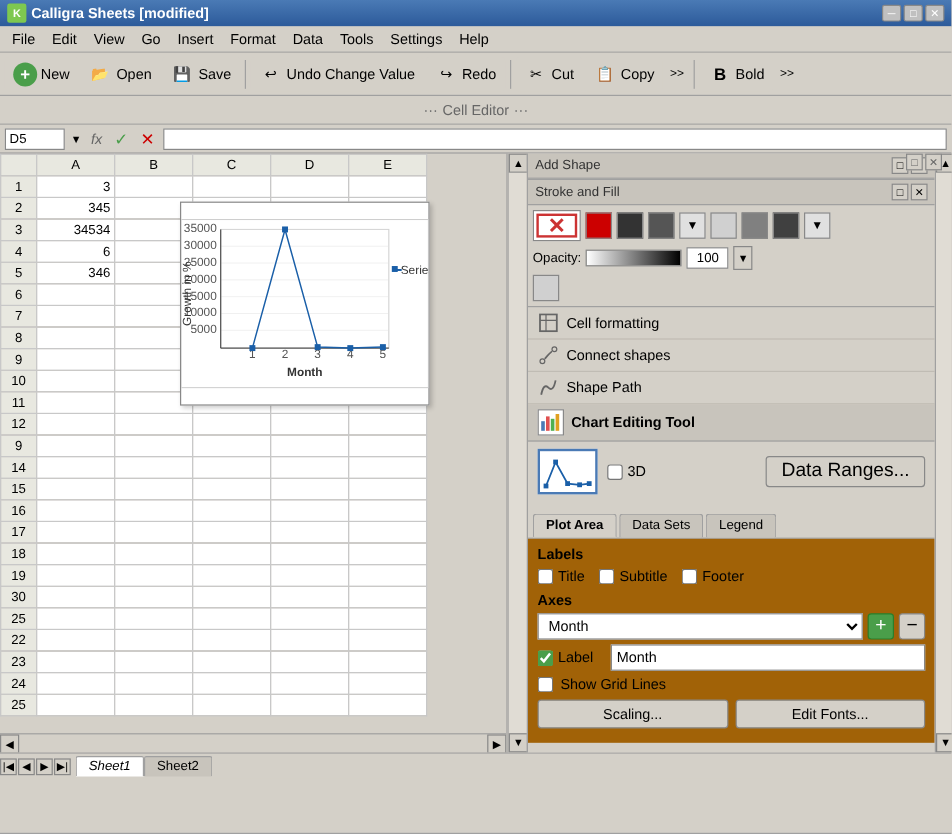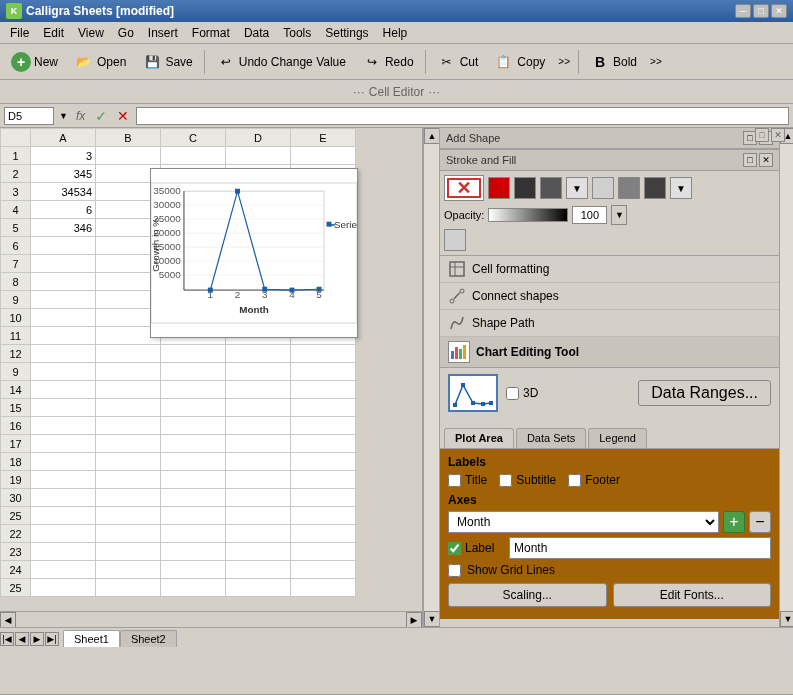--- a/index.html
+++ b/index.html
@@ -334,21 +334,21 @@
     }
     .sheet-tab {
       padding: 2px 10px;
       background: #c8c4bc;
       border: 1px solid #a0a0a0;
       border-bottom: none;
       cursor: pointer;
       font-size: 11px;
       border-radius: 2px 2px 0 0;
     }
-    .sheet-tab.active { background: white; }
+    .sheet-tab.active { background: white; font-style: italic; }
     .sheet-nav { display: flex; gap: 1px; margin-right: 4px; }
     .sheet-nav-btn { width: 14px; height: 14px; background: #d4d0c8; border: 1px solid #888; font-size: 9px; cursor: pointer; display: flex; align-items: center; justify-content: center; }
 
     
     .bottom-bar {
       height: 22px;
       background: #d4d0c8;
       border-top: 1px solid #a0a0a0;
       display: flex;
       align-items: center;

